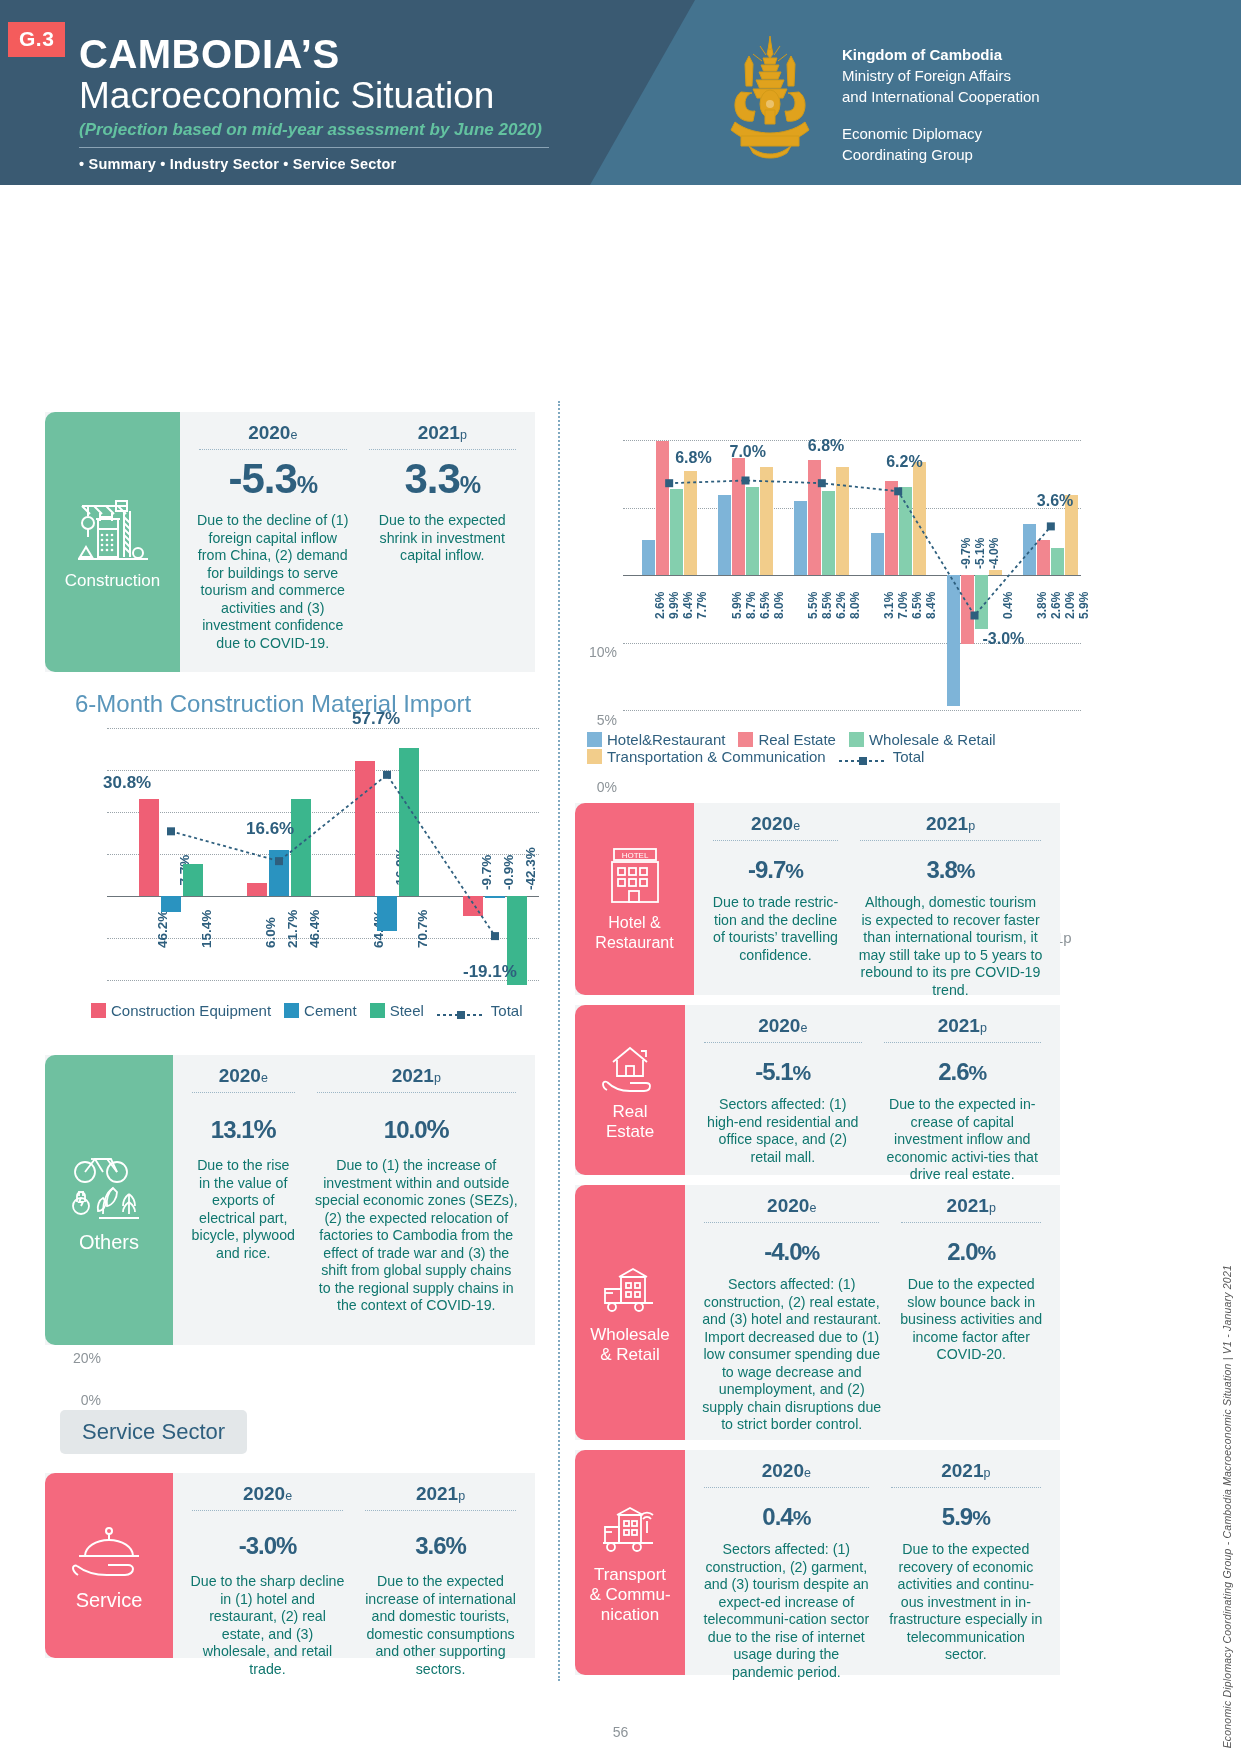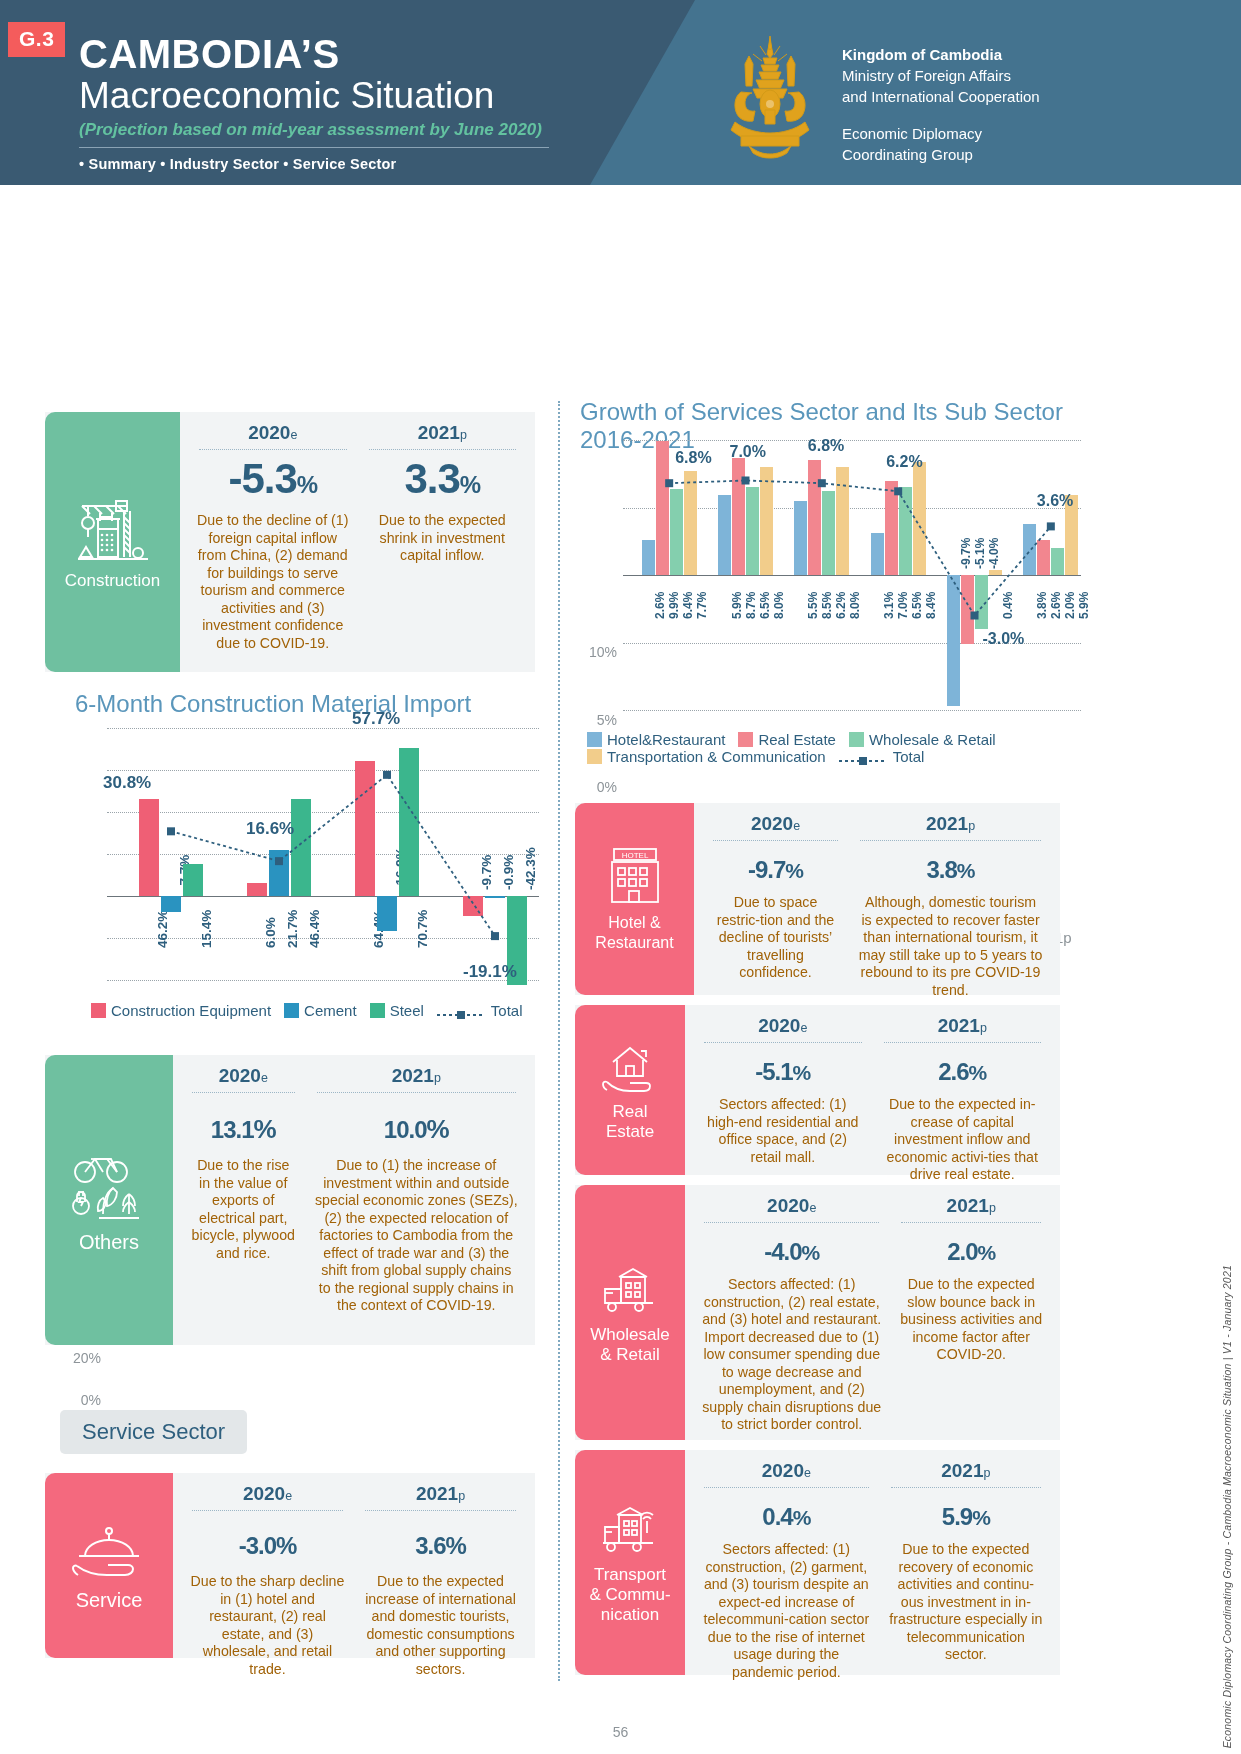--- a/index.html
+++ b/index.html
@@ -40,21 +40,21 @@
     align-items:center; justify-content:center; border-radius:10px 0 0 10px; flex:0 0 auto;}
   .card-icon.pink { background:#f4697e; }
   .card-icon .lbl { font-size:17px; margin-top:6px; text-align:center; line-height:20px;}
   .card-body { flex:1; display:flex; padding:10px 8px 12px 8px; }
   .col { flex:1; padding:0 9px; text-align:center; }
   .col .yr { font-size:19px; font-weight:bold; color:#2e5f7e; }
   .col .yr sub { font-size:12.5px; font-weight:normal; vertical-align:baseline; }
   .col .dots { border-top:1.5px dotted #9cb6c6; margin:5px 2px 4px 2px; }
   .col .big { font-size:42px; font-weight:bold; color:#2e5f7e; line-height:50px; letter-spacing:-1px;}
   .col .big span { font-size:24px; font-weight:bold; }
-  .col .desc { font-size:14.2px; line-height:17.5px; color:#a16207; margin-top:2px;}
+  .col .desc { font-size:14.2px; line-height:17.5px; color:#0f766e; margin-top:2px;}
   
   .chart-title { font-size:24px; color:#5a96bb; font-weight:300; }
   .chart { position:relative; }
   .gridline { position:absolute; left:0; right:0; border-top:1.2px dotted #9aa4aa; }
   .ytick { position:absolute; font-size:14px; color:#8d9499; text-align:right; }
   .zeroline { position:absolute; left:0; right:0; border-top:1.3px solid #6b747a; }
   .bar { position:absolute; }
   .vlab { position:absolute; font-size:13.5px; font-weight:bold; color:#2e5f7e;
     transform-origin:left top; white-space:nowrap; }
   .tlab { position:absolute; font-size:17px; font-weight:bold; color:#2e5f7e; white-space:nowrap;}
@@ -328,21 +328,20 @@
       <div class="col">
         <div class="yr"><span>2021</span><sub>p</sub></div>
         <div class="dots"></div>
         <div class="big"><span>3.6</span><span>%</span></div>
         <div class="desc">Due to the expected increase of international and domestic tourists, domestic consumptions and other supporting sectors.</div>
       </div>
     </div>
   </div>
 
   <div style="position:absolute;left:575px;top:213px;width:510px;height:385px;">
-    <div class="chart-title" style="margin-left:5px;">Growth of Services Sector and Its Sub Sector 2016-2021</div>
     <div class="chart" id="chart2" style="position:absolute;left:48px;top:42px;width:458px;height:270px;">
         <div class="gridline" style="top: 0px;"></div>
         <div class="gridline" style="top: 67.5px;"></div>
         <div class="gridline" style="top: 135px;"></div>
         <div class="gridline" style="top: 202.5px;"></div>
         <div class="gridline" style="top: 270px;"></div>
         <div class="zeroline" style="top: 135px;"></div>
         <div class="bar" style="left: 18.6667px; width: 13px; background: rgb(126, 180, 216); top: 99.9px; height: 35.1px;"></div>
         <div class="vlab" style="font-size: 12px; left: 30.2067px; top: 179px; transform: rotate(-90deg); transform-origin: left top;">2.6%</div>
         <div class="bar" style="left: 32.6667px; width: 13px; background: rgb(242, 134, 143); top: 1.35px; height: 133.65px;"></div>
@@ -466,21 +465,21 @@
         <text x="31" y="13" font-size="8" fill="#fff" text-anchor="middle" font-family="Liberation Sans, sans-serif">HOTEL</text>
       </svg>
       <div class="lbl" style="white-space:pre-line;font-size:16px;">Hotel &amp;
 Restaurant</div>
     </div>
     <div class="card-body">
       <div class="col" style="flex:0 0 42%">
         <div class="yr"><span>2020</span><sub>e</sub></div>
         <div class="dots"></div>
         <div class="big" style="font-size:37px;line-height:42px"><span>-9.7</span><span style="font-size:21px">%</span></div>
-        <div class="desc">Due to space restric-tion and the decline of tourists’ travelling confidence.</div>
+        <div class="desc">Due to trade restric-tion and the decline of tourists’ travelling confidence.</div>
       </div>
       <div class="col">
         <div class="yr"><span>2021</span><sub>p</sub></div>
         <div class="dots"></div>
         <div class="big" style="font-size:37px;line-height:42px"><span>3.8</span><span style="font-size:21px">%</span></div>
         <div class="desc">Although, domestic tourism is expected to recover faster than international tourism, it may still take up to 5 years to rebound to its pre COVID-19 trend.</div>
       </div>
     </div>
   </div>
 

